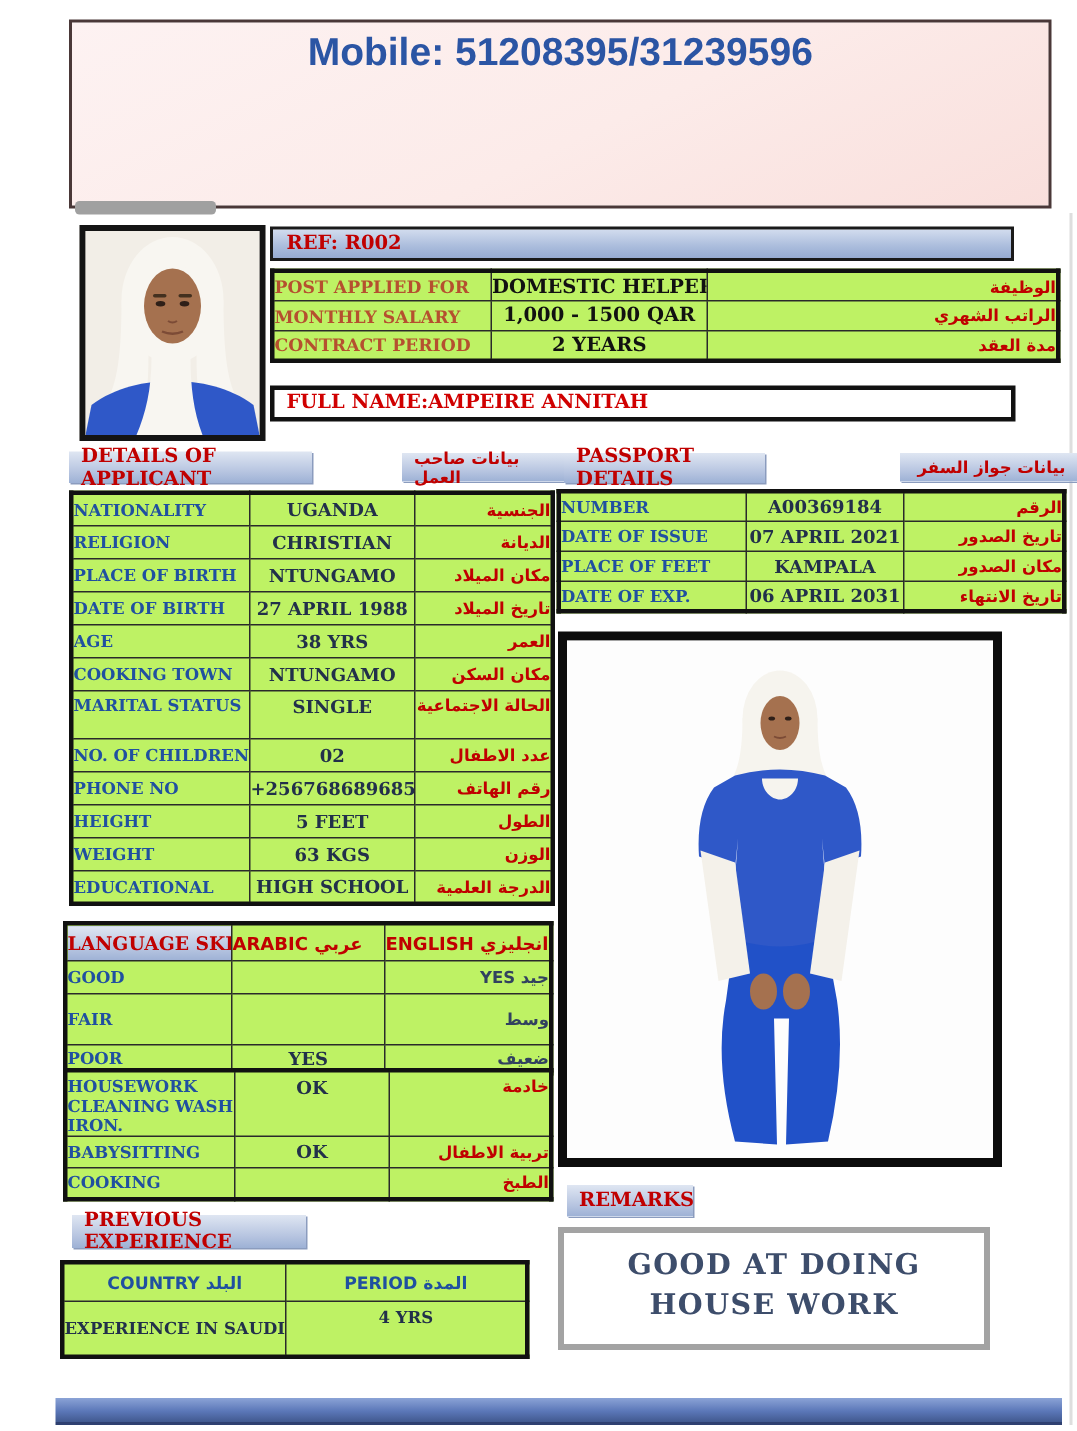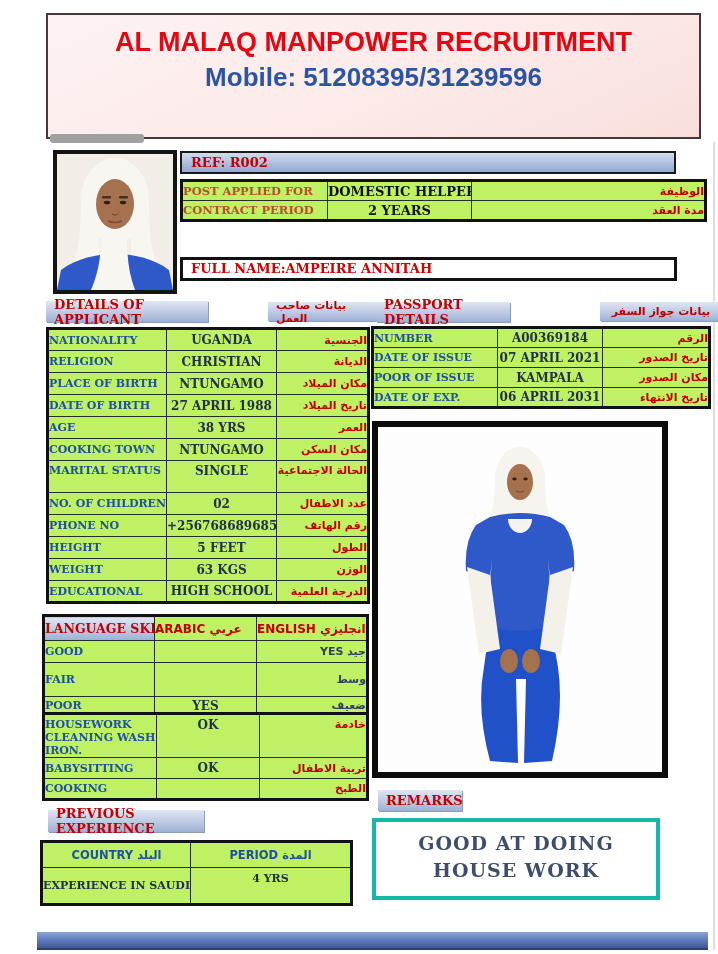--- a/index.html
+++ b/index.html
@@ -64,35 +64,34 @@
            white-space:normal;line-height:14px;}
 
   #post-table{left:180px;top:179px;width:524px;}
   #details-table{left:46px;top:327px;width:321px;}
   #passport-table{left:371px;top:326px;width:337px;}
   #lang-table{left:42px;top:614px;width:324px;}
   #skills-table{left:42px;top:712px;width:324px;}
   #exp-table{left:40px;top:840px;width:310px;}
 
   
-  .remarks-box{left:372px;top:818px;width:280px;height:66px;border:4px solid #14b8a6;
+  .remarks-box{left:372px;top:818px;width:280px;height:66px;border:4px solid #a3a3a3;
                color:#3d4d6b;font-size:19px;font-weight:bold;text-align:center;
                padding-top:8px;line-height:27px;letter-spacing:1px;}
 
   .footer-bar{left:37px;top:932px;width:671px;height:16px;
               background:linear-gradient(180deg,#8ba3d6 0%,#5b77b8 55%,#41598f 100%);
               border-bottom:2px solid #2e4070;}
 </style>
 </head>
 <body>
 
 <div id="page">
 
   <div class="abs header">
-    <div class="l1">AL MALAQ MANPOWER RECRUITMENT</div>
     <div class="l2">Mobile: 51208395/31239596</div>
   </div>
   <div class="abs shadow-strip"></div>
   <div class="abs edge-line"></div>
 
   <div class="abs portrait">
     <svg width="116" height="136" viewBox="0 0 116 136">
       <rect width="116" height="136" fill="#f2eee7"></rect>
       <ellipse cx="58" cy="46" rx="34" ry="42" fill="#f8f6f1"></ellipse>
       <path d="M24,46 C24,90 20,104 12,118 L36,130 C42,112 42,96 42,76 Z" fill="#f8f6f1"></path>
@@ -120,20 +119,25 @@
         <col style="width:144px">
         <col style="width:234px">
       </colgroup>
     <tbody>
         <tr style="height:20px">
       <td class="brown">POST APPLIED FOR</td>
       <td class="val big">DOMESTIC HELPER</td>
       <td class="arc">الوظيفة</td>
     </tr>
     <tr style="height:20px">
+      <td class="brown">MONTHLY SALARY</td>
+      <td class="val big">1,000 - 1500 QAR</td>
+      <td class="arc">الراتب الشهري</td>
+    </tr>
+    <tr style="height:20px">
       <td class="brown">CONTRACT PERIOD</td>
       <td class="val big">2 YEARS</td>
       <td class="arc">مدة العقد</td>
     </tr>
   </tbody>
     </table>
 
   <div class="abs fullname">FULL NAME:AMPEIRE ANNITAH</div>
 
   <div class="abs seclabel" style="left:46px;top:301px;width:146px;height:21px;">DETAILS OF APPLICANT</div>
@@ -223,21 +227,21 @@
           <td class="lbl">NUMBER</td>
           <td class="val">A00369184</td>
           <td class="arc">الرقم</td>
         </tr>
     <tr style="height:20px">
           <td class="lbl">DATE OF ISSUE</td>
           <td class="val">07 APRIL 2021</td>
           <td class="arc">تاريخ الصدور</td>
         </tr>
     <tr style="height:20px">
-          <td class="lbl">POOR OF ISSUE</td>
+          <td class="lbl">PLACE OF FEET</td>
           <td class="val">KAMPALA</td>
           <td class="arc">مكان الصدور</td>
         </tr>
     <tr style="height:20px">
           <td class="lbl">DATE OF EXP.</td>
           <td class="val">06 APRIL 2031</td>
           <td class="arc">تاريخ الانتهاء</td>
         </tr>
   </tbody>
     </table>

